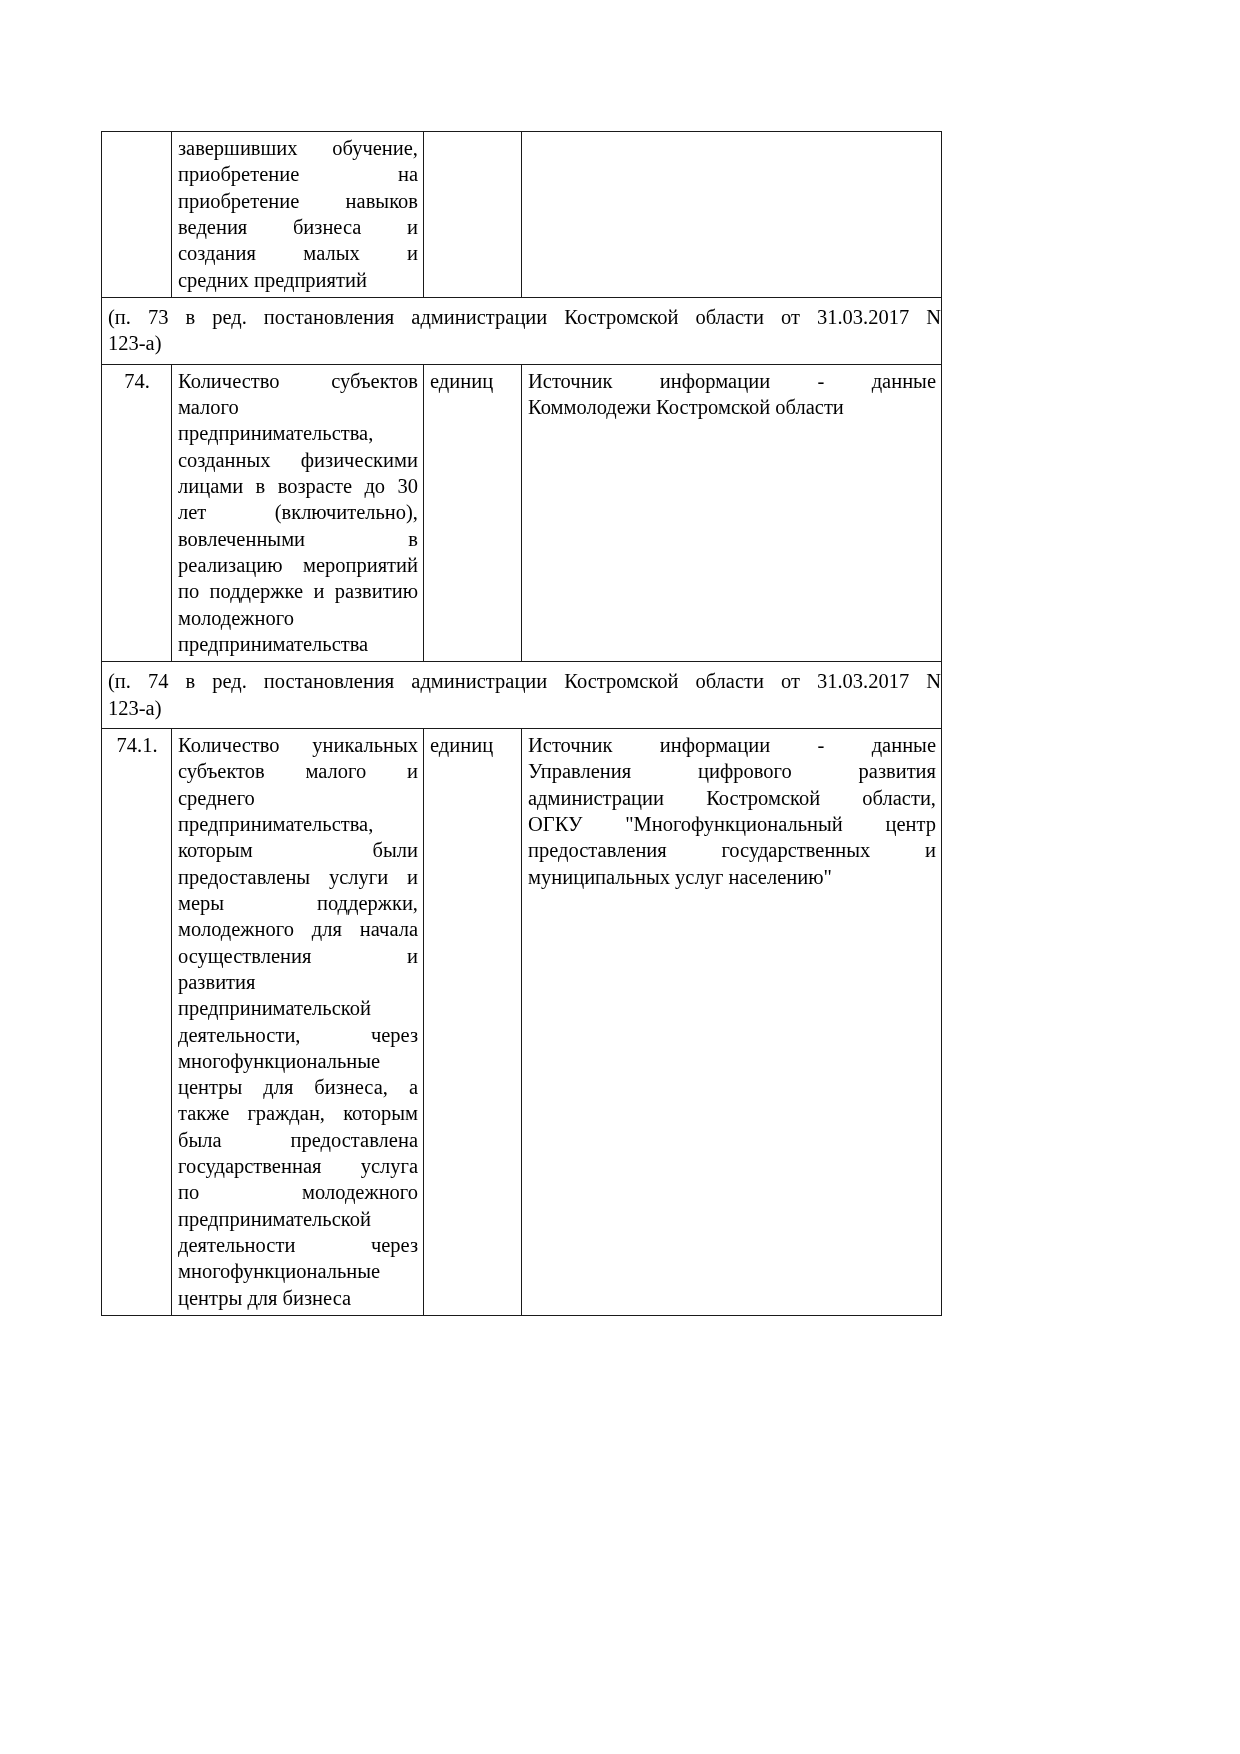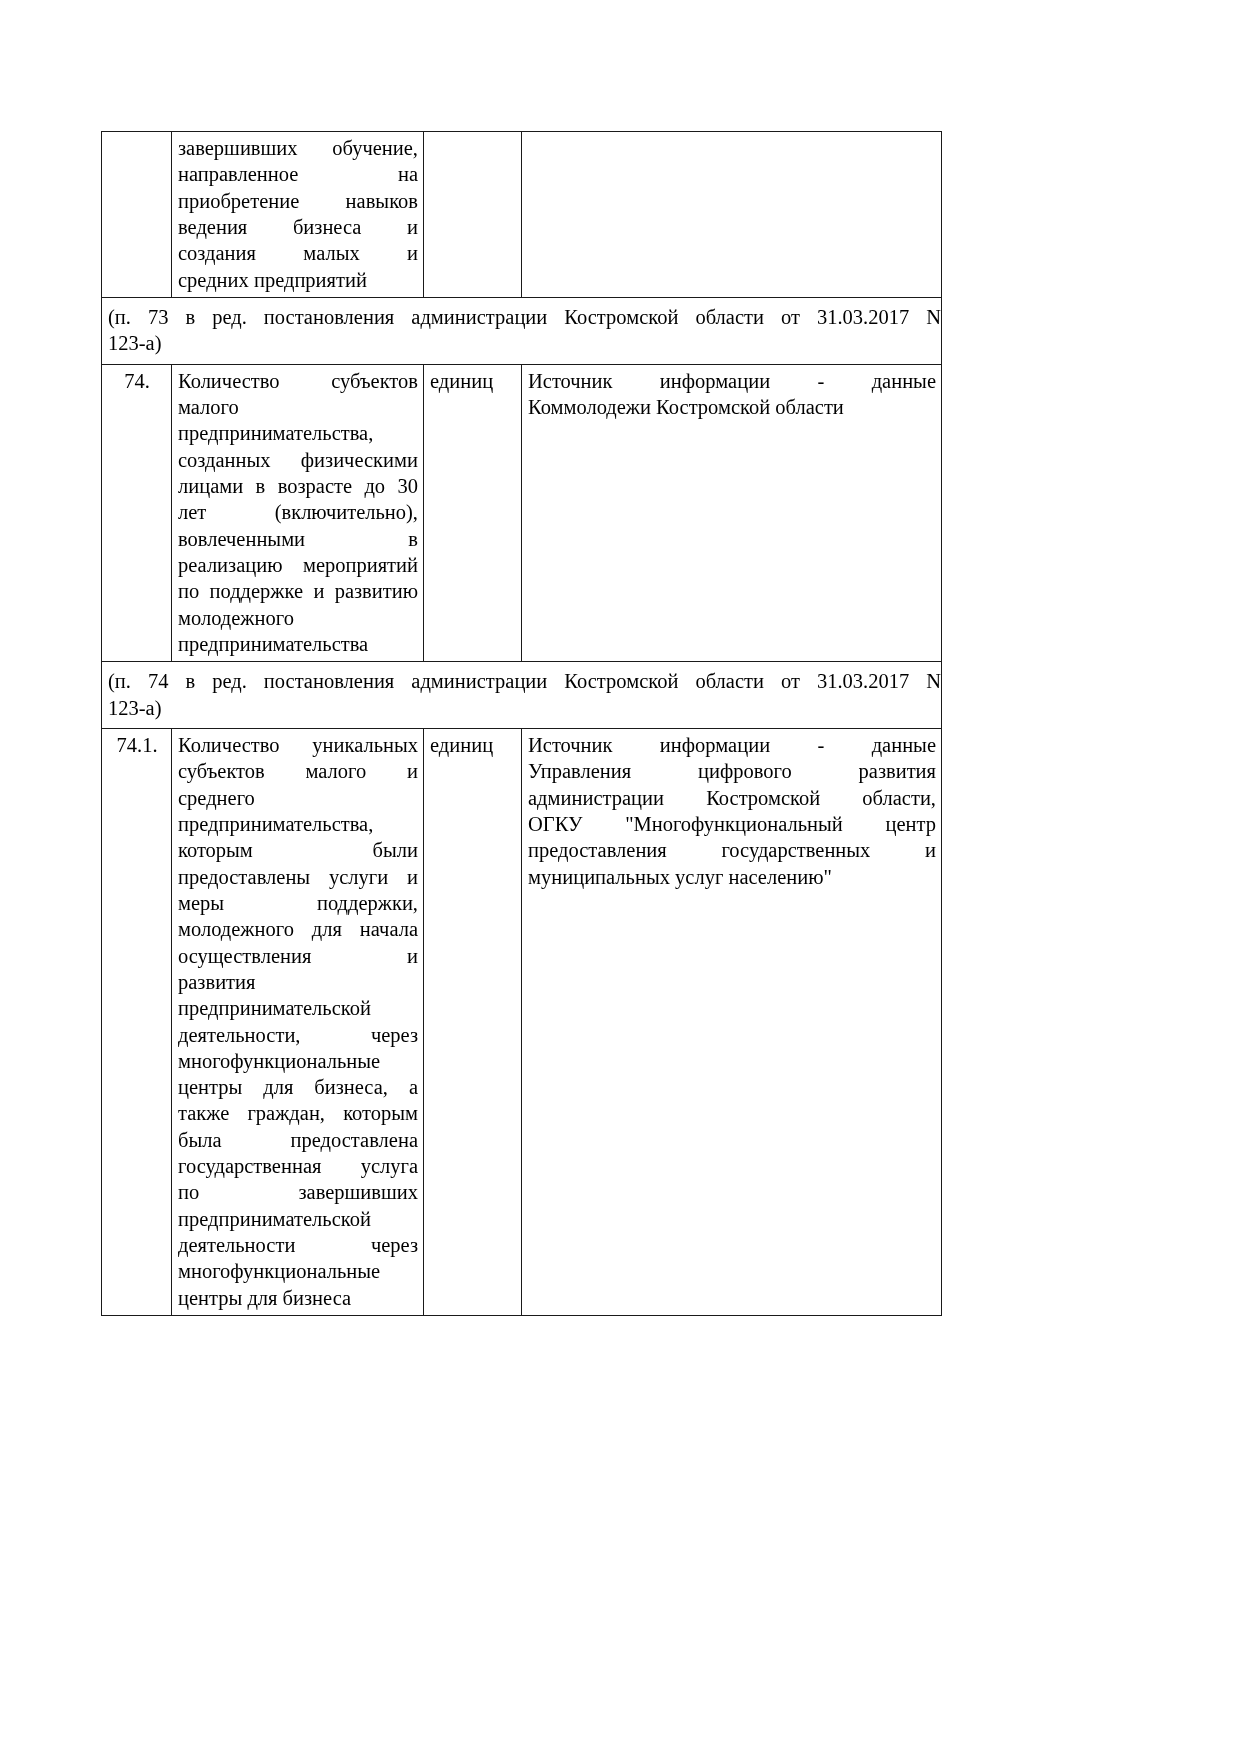--- a/index.html
+++ b/index.html
@@ -89,21 +89,21 @@
         <col class="c-src">
     </colgroup>
     <tbody>
 
       <tr>
         <td class="num">
           <span></span>
         </td>
         <td class="name cell-lines">
           <span class="justify-line">завершивших обучение,</span>
-          <span class="justify-line">направленное на</span>
+          <span class="justify-line">приобретение на</span>
           <span class="justify-line">приобретение навыков</span>
           <span class="justify-line">ведения бизнеса и</span>
           <span class="justify-line">создания малых и</span>
           <span class="justify-line last-line">средних предприятий</span>
         </td>
         <td class="unit"></td>
         <td class="src"></td>
       </tr>
 
       <tr>
@@ -159,21 +159,21 @@
           <span class="justify-line">молодежного для начала</span>
           <span class="justify-line">осуществления и</span>
           <span class="justify-line">развития</span>
           <span class="justify-line">предпринимательской</span>
           <span class="justify-line">деятельности, через</span>
           <span class="justify-line">многофункциональные</span>
           <span class="justify-line">центры для бизнеса, а</span>
           <span class="justify-line">также граждан, которым</span>
           <span class="justify-line">была предоставлена</span>
           <span class="justify-line">государственная услуга</span>
-          <span class="justify-line">по завершивших</span>
+          <span class="justify-line">по молодежного</span>
           <span class="justify-line">предпринимательской</span>
           <span class="justify-line">деятельности через</span>
           <span class="justify-line">многофункциональные</span>
           <span class="justify-line last-line">центры для бизнеса</span>
         </td>
         <td class="unit">единиц</td>
         <td class="src cell-lines">
           <span class="justify-line">Источник информации - данные</span>
           <span class="justify-line">Управления цифрового развития</span>
           <span class="justify-line">администрации Костромской области,</span>

